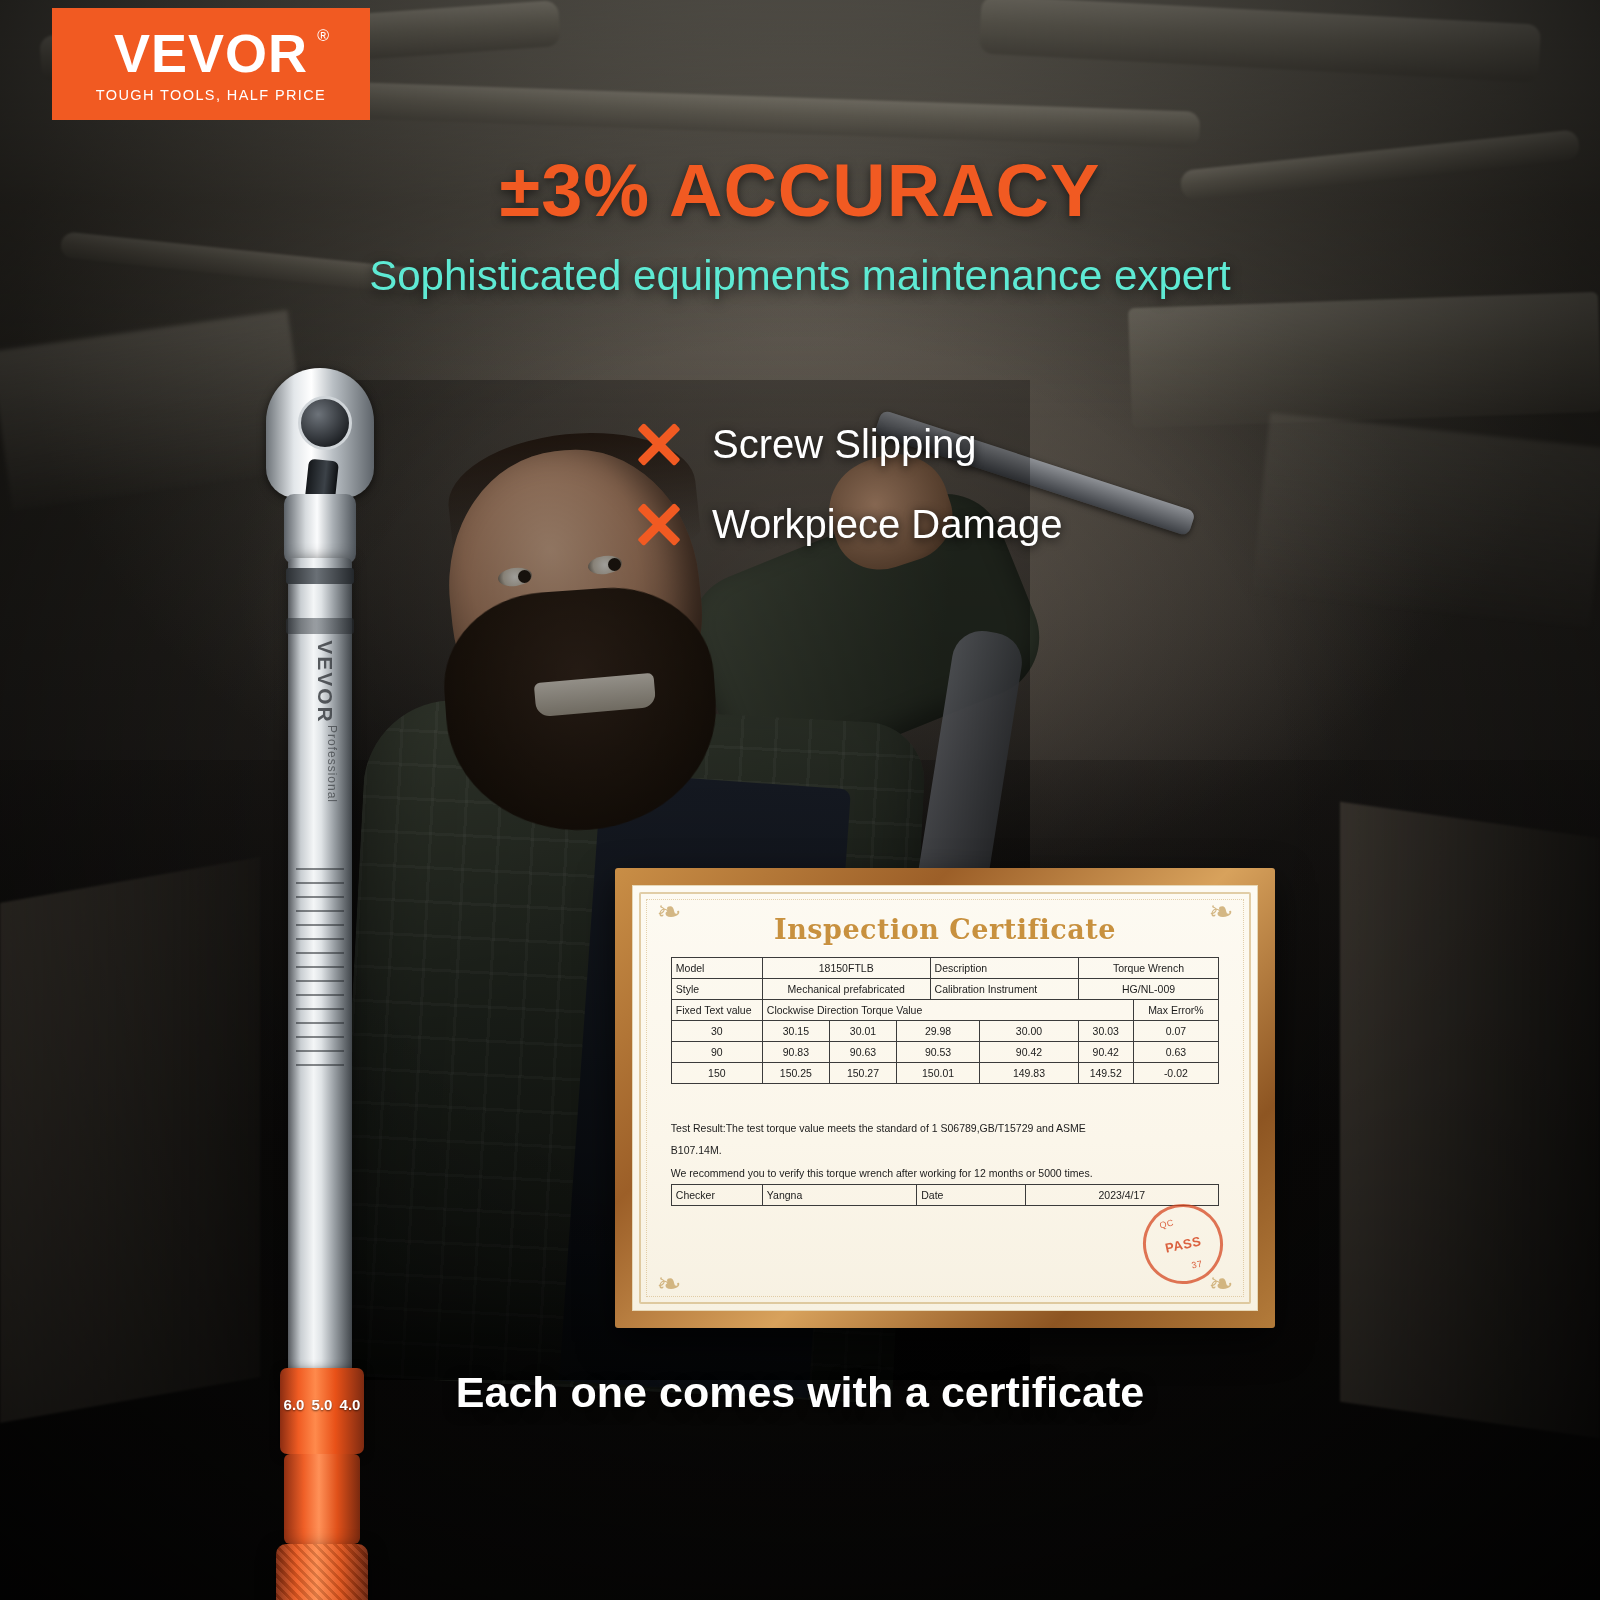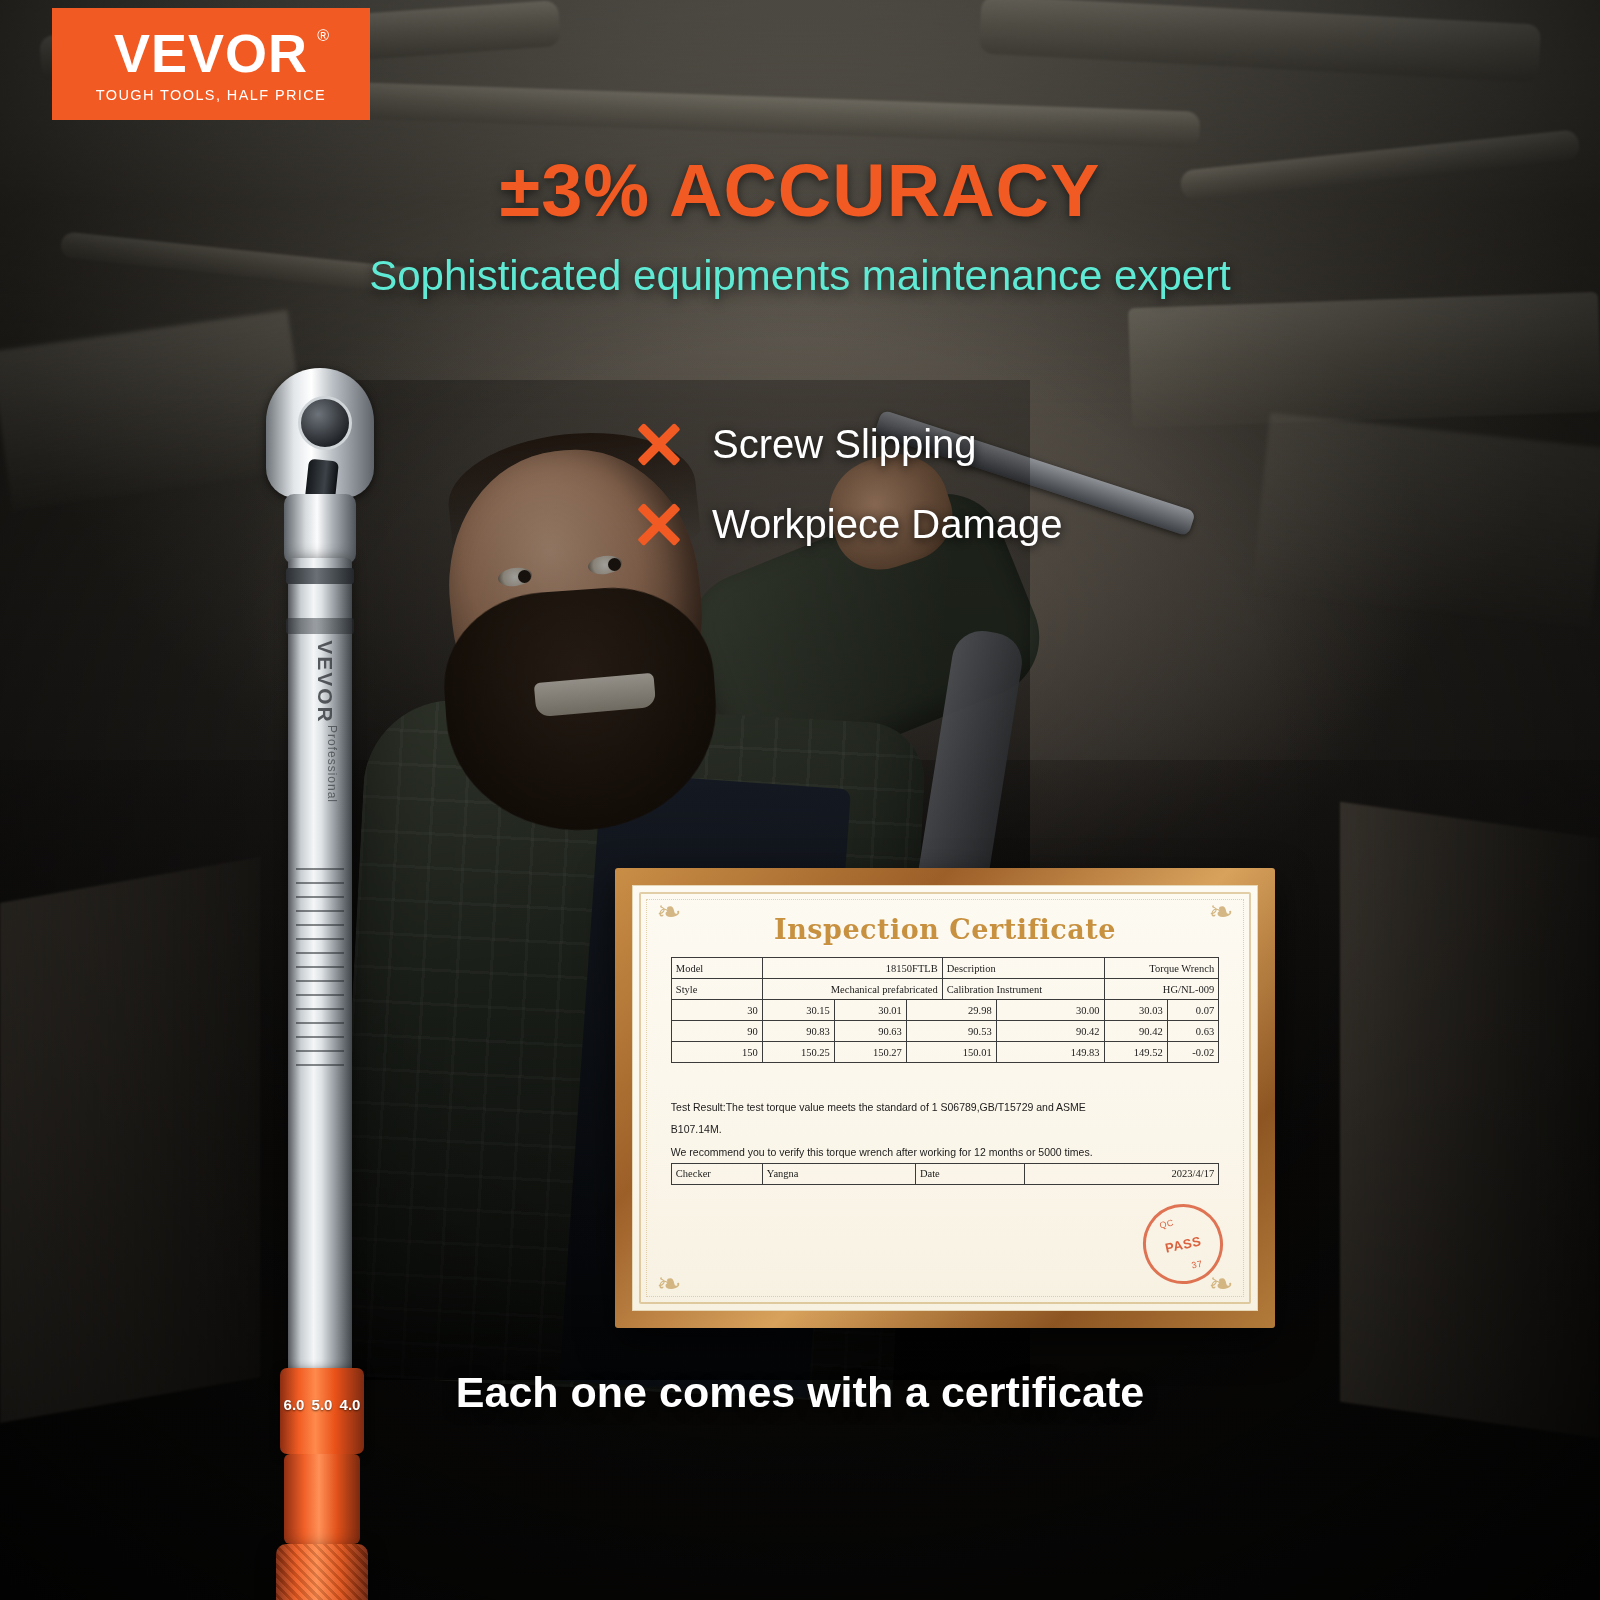--- a/index.html
+++ b/index.html
@@ -370,30 +370,30 @@
     margin: 16px 0 10px 0;
     letter-spacing: .5px;
     text-shadow: 0 1px 0 rgba(255,255,255,.8);
   }
   table.cert-table {
     width: 92%;
     margin: 12px auto;
     border-collapse: collapse;
     font-size: 10.5px;
     color: #1b1b1b;
-    font-family: Liberation Serif, serif;
+    font-family: Liberation Sans, sans-serif;
   }
   table.cert-table td {
     border: 1px solid #3b3b3b;
     padding: 2px 4px;
     height: 16px;
     white-space: nowrap;
   }
   td.c-label { width: 82px; }
-  td.c-center { text-align: right; }
+  td.c-center { text-align: center; }
   .cert-note {
     width: 92%;
     margin: 5px auto 0 auto;
     font-size: 10.5px;
     color: #1b1b1b;
     line-height: 1.55;
   }
   .cert-note .nl { display:block;margin-top:36px; }
   .stamp {
     position: absolute;
@@ -525,20 +525,25 @@
           <td class="c-label">Model</td>
           <td class="c-center" colspan="5">18150FTLB</td>
           <td colspan="3">Description</td>
           <td class="c-center" colspan="3">Torque Wrench</td>
         </tr>
         <tr>
           <td class="c-label">Style</td>
           <td class="c-center" colspan="5">Mechanical prefabricated</td>
           <td colspan="3">Calibration Instrument</td>
           <td class="c-center" colspan="3">HG/NL-009</td>
+        </tr>
+        <tr>
+          <td class="c-label">Fixed Text value</td>
+          <td colspan="10">Clockwise Direction Torque Value</td>
+          <td class="c-center" colspan="2">Max Error%</td>
         </tr>
         <tr>
           <td class="c-center">30</td>
           <td class="c-center" colspan="2">30.15</td>
           <td class="c-center" colspan="2">30.01</td>
           <td class="c-center" colspan="2">29.98</td>
           <td class="c-center" colspan="2">30.00</td>
           <td class="c-center" colspan="2">30.03</td>
           <td class="c-center" colspan="2">0.07</td>
         </tr>

